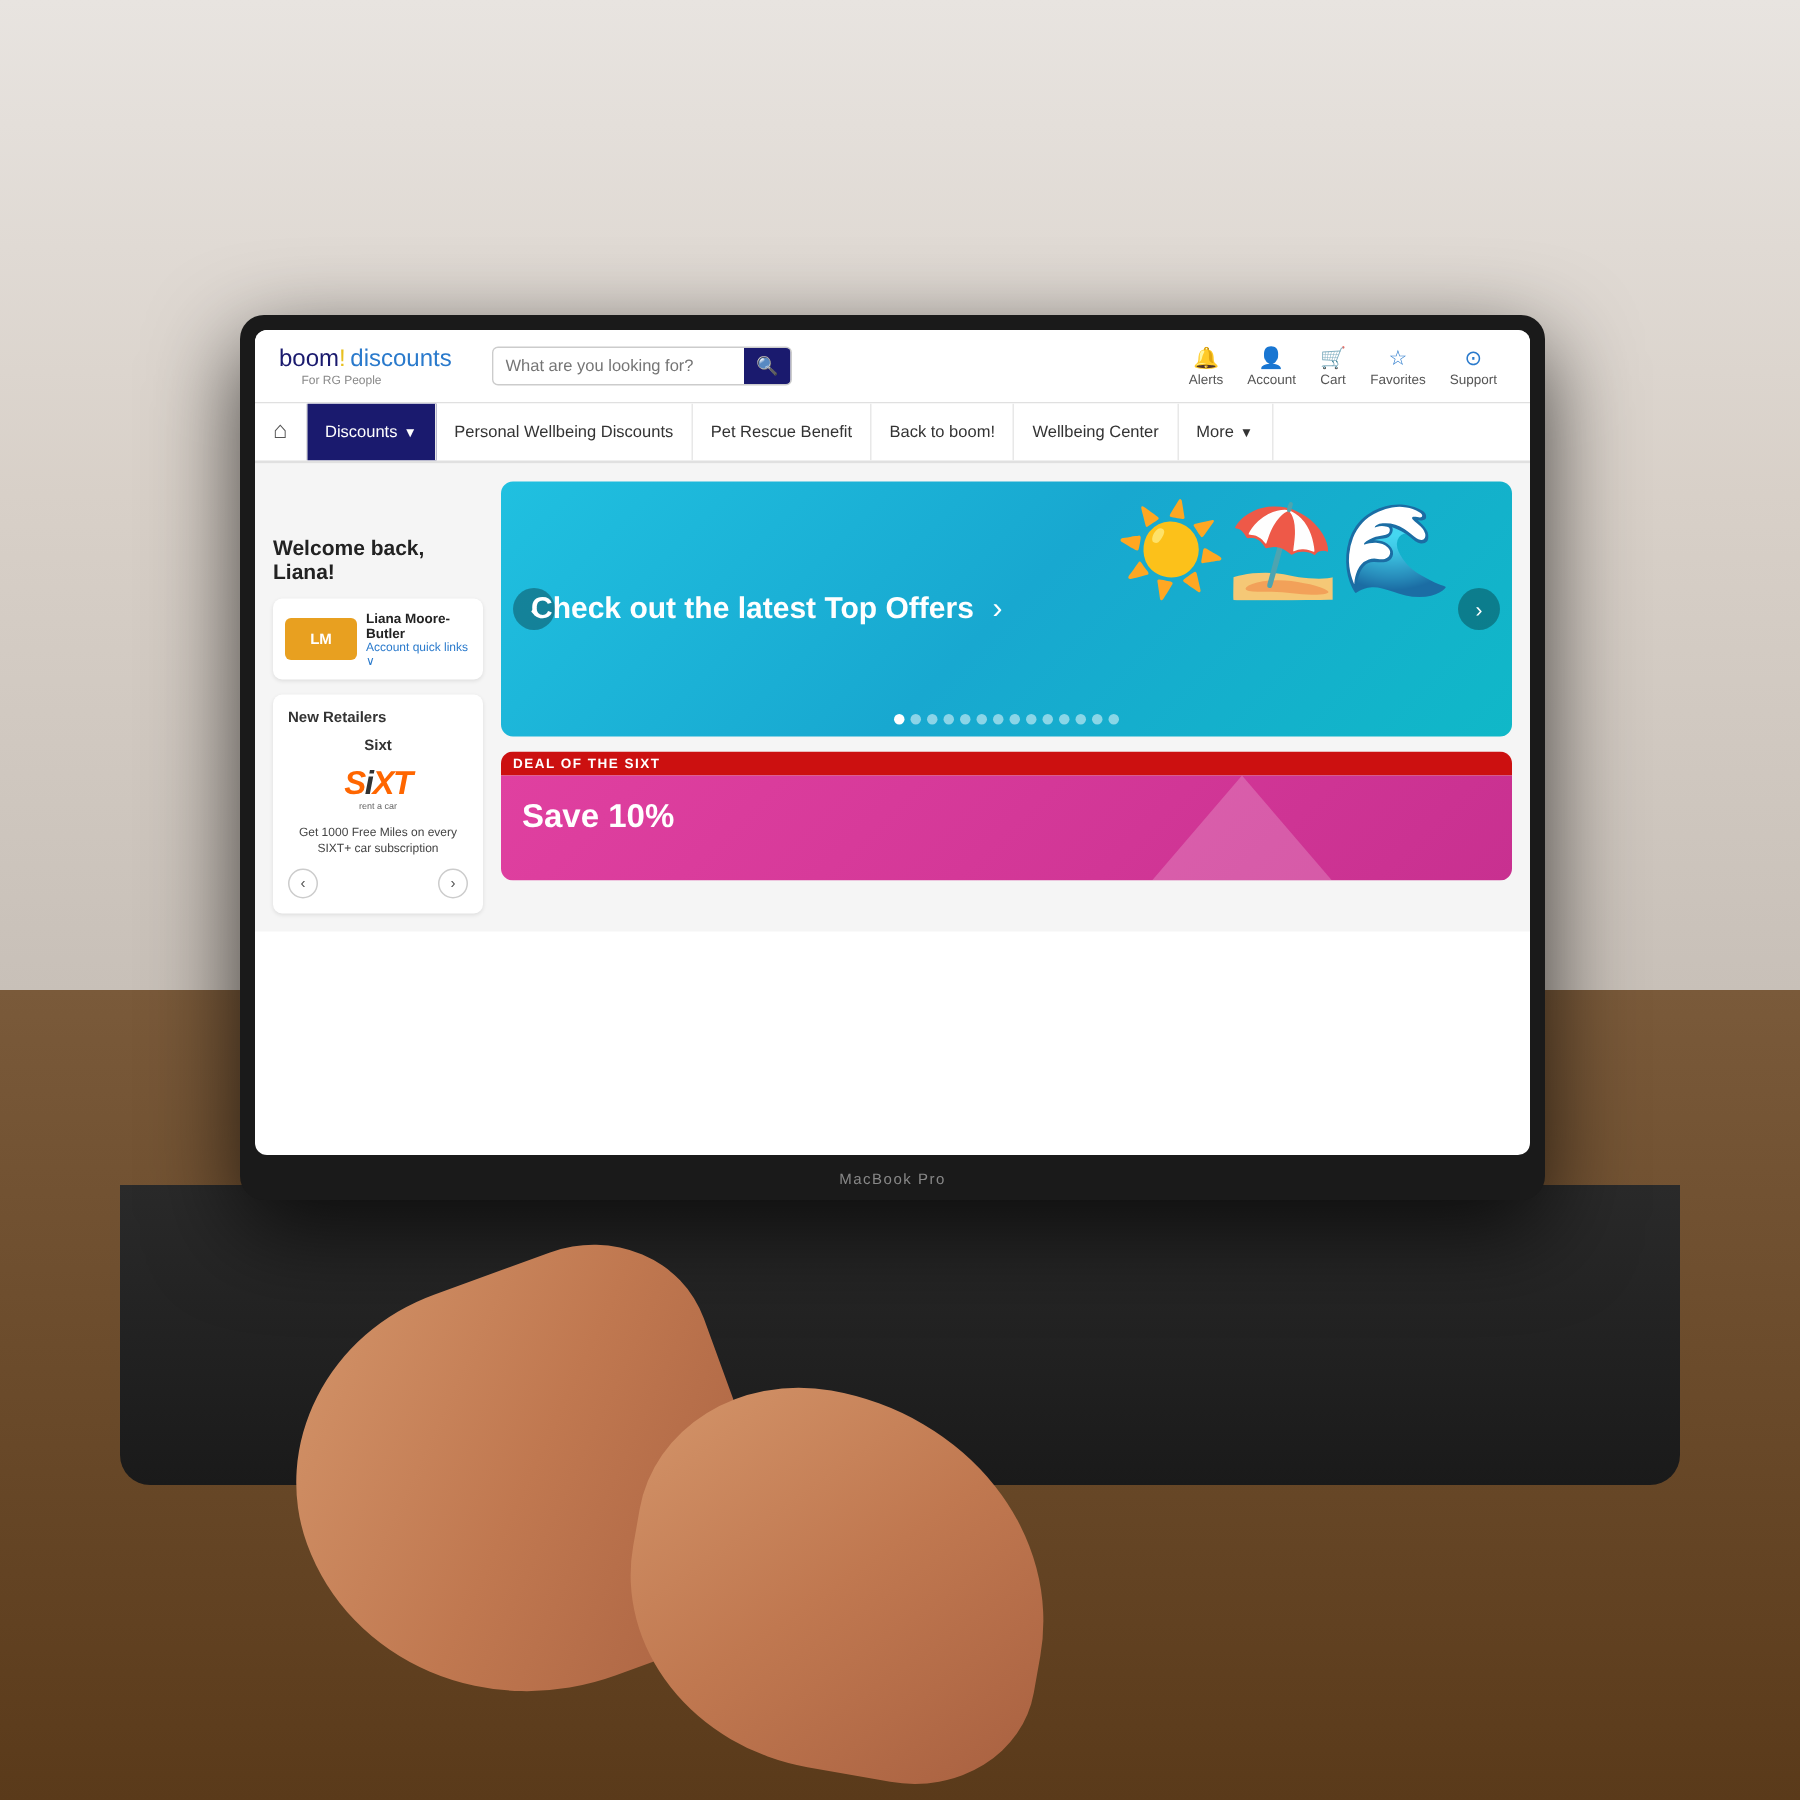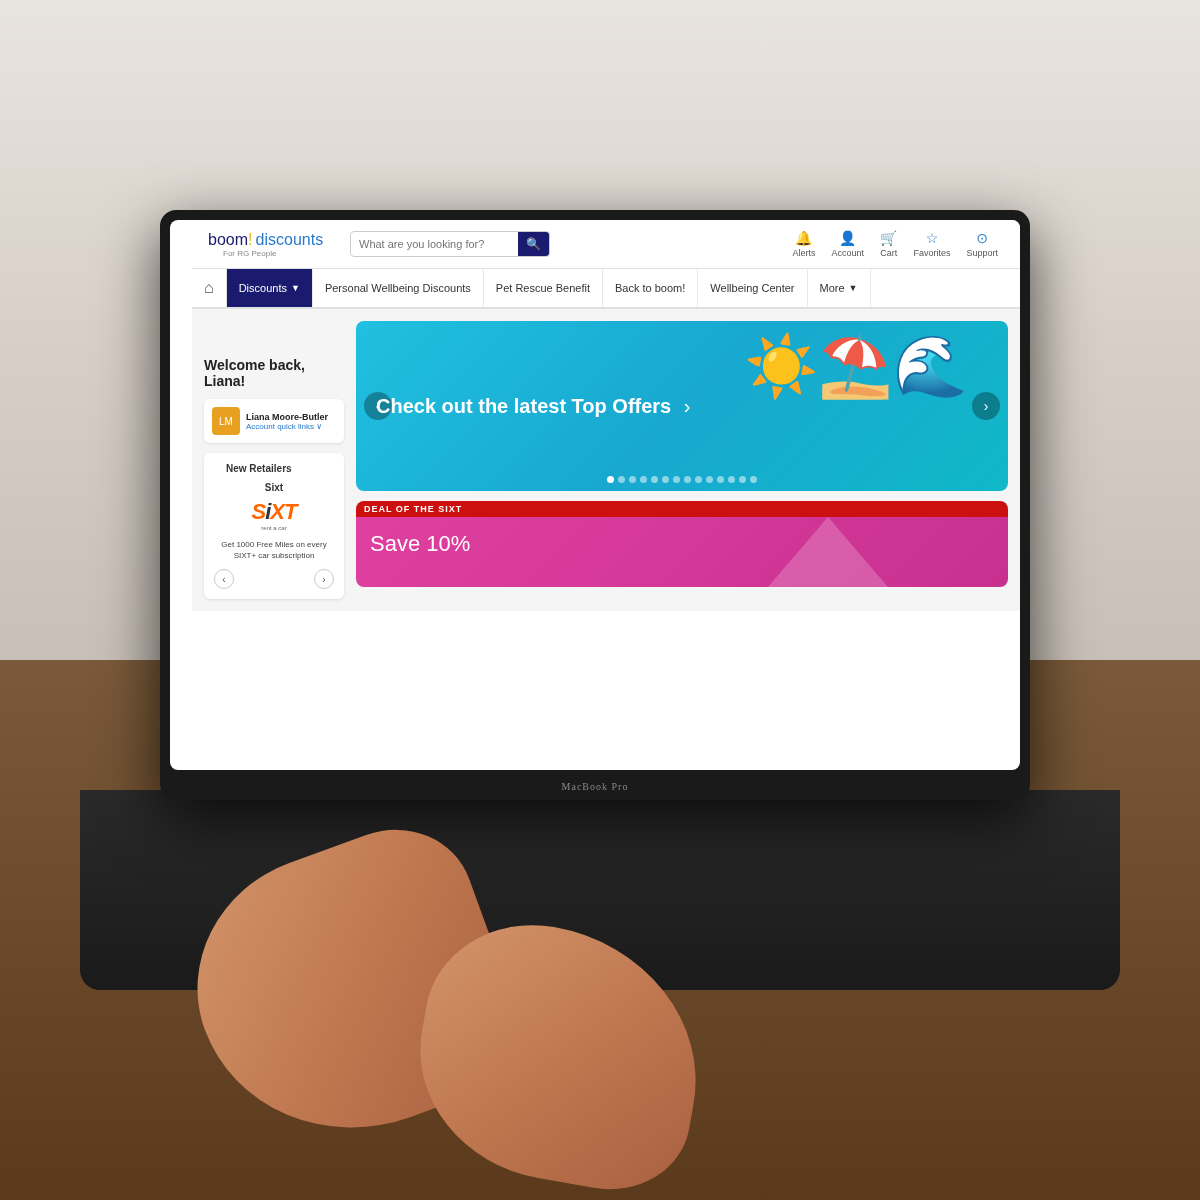--- a/index.html
+++ b/index.html
@@ -33,32 +33,31 @@
       border-radius: 8px;
       overflow: hidden;
     }
 
     .laptop-screen {
       width: 100%;
       height: 100%;
       background: #fff;
       overflow: hidden;
       position: relative;
-      padding-left: 22px;
     }
 
     
     .macbook-label {
       position: absolute;
       bottom: 8px;
       left: 50%;
       transform: translateX(-50%);
       color: #888;
       font-size: 10px;
-      font-family: Liberation Serif, serif;
+      font-family: Liberation Sans, sans-serif;
       letter-spacing: 1px;
     }
 
     
     .keyboard-area {
       position: absolute;
       top: 790px;
       left: 80px;
       width: 1040px;
       height: 200px;
@@ -242,30 +241,30 @@
       border-radius: 6px;
       padding: 8px;
       display: flex;
       align-items: center;
       gap: 6px;
       margin-bottom: 10px;
       box-shadow: 0 1px 3px rgba(0,0,0,0.1);
     }
 
     .user-avatar {
-      width: 28px;
+      width: 48px;
       height: 28px;
       background: #e8a020;
       border-radius: 4px;
       display: flex;
       align-items: center;
       justify-content: center;
       color: white;
       font-size: 10px;
-      font-weight: normal;
+      font-weight: bold;
       flex-shrink: 0;
     }
 
     .user-info .name {
       font-size: 9px;
       font-weight: bold;
       color: #222;
     }
 
     .user-info .links {
@@ -278,21 +277,20 @@
       border-radius: 6px;
       padding: 10px;
       box-shadow: 0 1px 3px rgba(0,0,0,0.1);
     }
 
     .sidebar-panel-title {
       font-size: 10px;
       font-weight: bold;
       color: #333;
       margin-bottom: 8px;
-      margin-left: 12px;
     }
 
     .retailer-name {
       font-size: 10px;
       font-weight: bold;
       color: #333;
       text-align: center;
       margin-bottom: 6px;
     }
 
@@ -452,21 +450,21 @@
 
     .deal-content {
       background: linear-gradient(135deg, #e040a0 0%, #c83090 100%);
       padding: 14px;
       position: relative;
       min-height: 70px;
     }
 
     .deal-save {
       font-size: 22px;
-      font-weight: normal;
+      font-weight: bold;
       color: white;
     }
 
     .deal-sub {
       font-size: 11px;
       color: rgba(255,255,255,0.9);
     }
 
     .deal-triangle {
       position: absolute;

